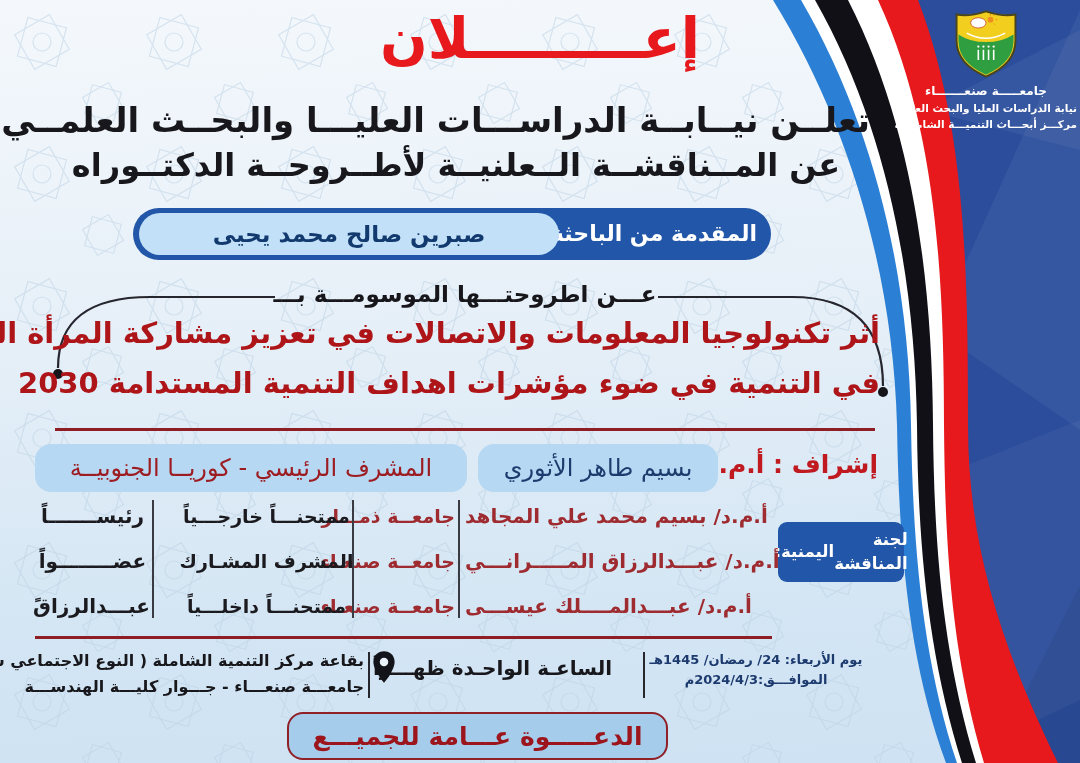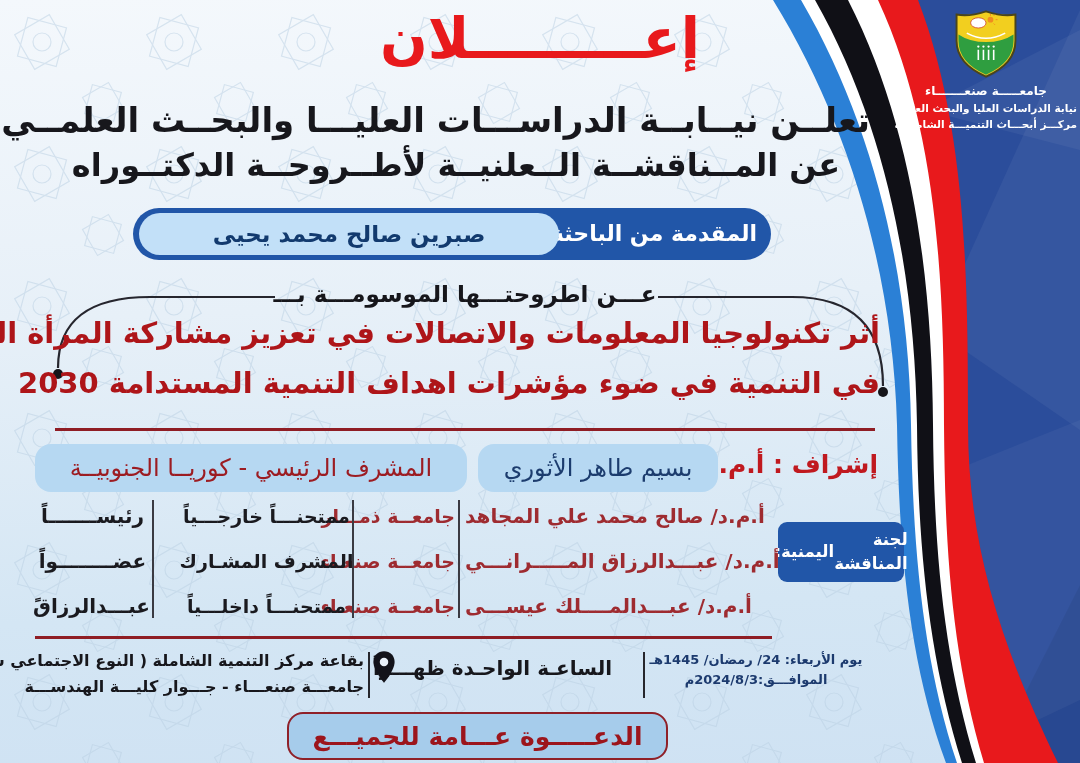--- a/index.html
+++ b/index.html
@@ -168,21 +168,21 @@
   <div class="abs sup-label nowrap">إشراف : أ.م.د</div>
   <div class="abs sup-box sup-name nowrap">بسيم طاهر الأثوري</div>
   <div class="abs sup-box sup-role nowrap">المشرف الرئيسي - كوريــا الجنوبيــة</div>
 
   <div class="abs com-head">
     <span>لجنة المناقشة</span>
     <span>اليمنية:</span>
   </div>
 
   <div class="abs com-row r0">
-    <div class="cell c-name">أ.م.د/ صالح محمد علي المجاهد</div>
+    <div class="cell c-name">أ.م.د/ بسيم محمد علي المجاهد</div>
     <div class="cell c-univ">جامعــة ذمـــار</div>
     <div class="cell c-role">ممتحنـــاً خارجـــياً</div>
     <div class="cell c-pos">رئيســـــــاً</div>
   </div>
   <div class="abs com-row r1">
     <div class="cell c-name">أ.م.د/ عبـــدالرزاق المـــــرانـــي</div>
     <div class="cell c-univ">جامعــة صنعـاء</div>
     <div class="cell c-role">المشرف المشـارك</div>
     <div class="cell c-pos">عضــــــــواً</div>
   </div>
@@ -193,21 +193,21 @@
     <div class="cell c-pos">عبـــدالرزاقً</div>
   </div>
   <div class="abs vsep vs1"></div>
   <div class="abs vsep vs2"></div>
   <div class="abs vsep vs3"></div>
 
   <div class="abs rule rule2"></div>
 
   <div class="abs ev-date">
     <div class="nowrap">يوم الأربعاء: 24/ رمضان/ 1445هـ</div>
-    <div class="nowrap">الموافـــق:2024/8/3م</div>
+    <div class="nowrap">الموافـــق:2024/4/3م</div>
   </div>
   <div class="abs vsep-ev ve1"></div>
   <div class="abs ev-time nowrap">الساعـة الواحـدة ظهـــراً</div>
   <svg class="abs pin" width="24" height="34" viewBox="0 0 26 36">
     <path d="M13 1 C6.4 1 1.5 6 1.5 12.5 C1.5 21.5 13 35 13 35 C13 35 24.5 21.5 24.5 12.5 C24.5 6 19.6 1 13 1 Z" fill="#13131a"></path>
     <circle cx="13" cy="12.5" r="4.6" fill="#e9f1f9"></circle>
   </svg>
   <div class="abs vsep-ev ve2"></div>
   <div class="abs ev-venue">
     <div class="nowrap">بقاعة مركز التنمية الشاملة ( النوع الاجتماعي سابقاً)</div>

